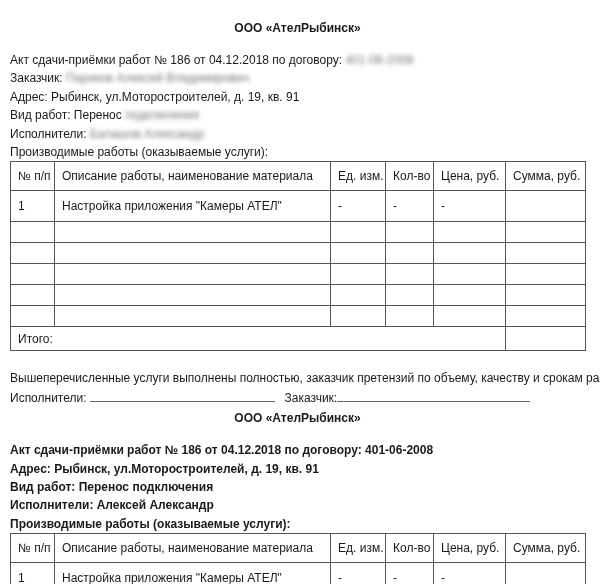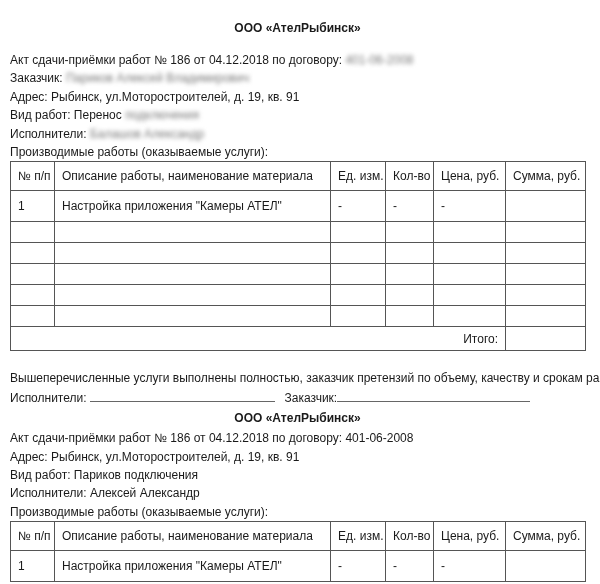--- a/index.html
+++ b/index.html
@@ -7,36 +7,36 @@
     width: 600px; height: 584px; overflow: hidden;
     background: #ffffff;
     font-family: "Liberation Sans", sans-serif;
     font-size: 12px; color: #1a1a1a;
   }
   .doc { padding: 0 15px 0 10px; }
   .title { font-weight: bold; text-align: center; line-height: 14px; }
   .t1 { padding-top: 21px; }
   .t2 { margin-top: 4px; }
   .meta { margin-top: 16px; }
-  .meta2 { margin-top: 4px; }
+  .meta2 { margin-top: 16px; font-weight: bold; }
   .line { line-height: 18.4px; white-space: nowrap; }
   .redacted { filter: blur(2.2px); color: #7a7a7a; }
   table { border-collapse: collapse; table-layout: fixed; width: 575px; }
   th, td {
     border: 1px solid #555555; padding: 0 7px;
     font-weight: normal; text-align: left; font-size: 12px;
     white-space: nowrap; overflow: hidden; vertical-align: middle;
   }
   .c1 { width: 44px; } .c2 { width: 276px; } .c3 { width: 55px; }
   .c4 { width: 48px; } .c5 { width: 72px; } .c6 { width: 80px; }
   tr.hdr th { height: 28px; }
   tr.data td { height: 30px; }
   tr.empty td { height: 20px; }
   tr.total td { height: 23px; }
-  .total-label { text-align: right; }
+  .total-label { text-align: left; }
   .note { margin-top: 18px; line-height: 18.4px; white-space: nowrap; }
   .sig { line-height: 18.4px; white-space: nowrap; }
   .sigline {
     display: inline-block; height: 13px;
     border-bottom: 1px solid #666666; vertical-align: baseline;
   }
   .sig1 { width: 185px; margin-left: 3px; }
   .sig2 { width: 193px; }
   .gap { display: inline-block; width: 10px; }
 </style>
@@ -131,21 +131,21 @@
 
   <div class="note">Вышеперечисленные услуги выполнены полностью, заказчик претензий по объему, качеству и срокам работ не имеет.</div>
 
   <div class="sig"><span>Исполнители:</span><span class="sigline sig1"></span><span class="gap"></span><span>Заказчик:</span><span class="sigline sig2"></span></div>
 
   <div class="title t2">ООО «АтелРыбинск»</div>
 
   <div class="meta meta2">
     <div class="line">Акт сдачи-приёмки работ № 186 от 04.12.2018 по договору: 401-06-2008</div>
     <div class="line">Адрес: Рыбинск, ул.Моторостроителей, д. 19, кв. 91</div>
-    <div class="line">Вид работ: Париков подключения</div>
+    <div class="line">Вид работ: Перенос подключения</div>
     <div class="line">Исполнители: Алексей Александр</div>
     <div class="line">Производимые работы (оказываемые услуги):</div>
   </div>
 
   <table>
     <colgroup>
         <col class="c1">
         <col class="c2">
         <col class="c3">
         <col class="c4">

